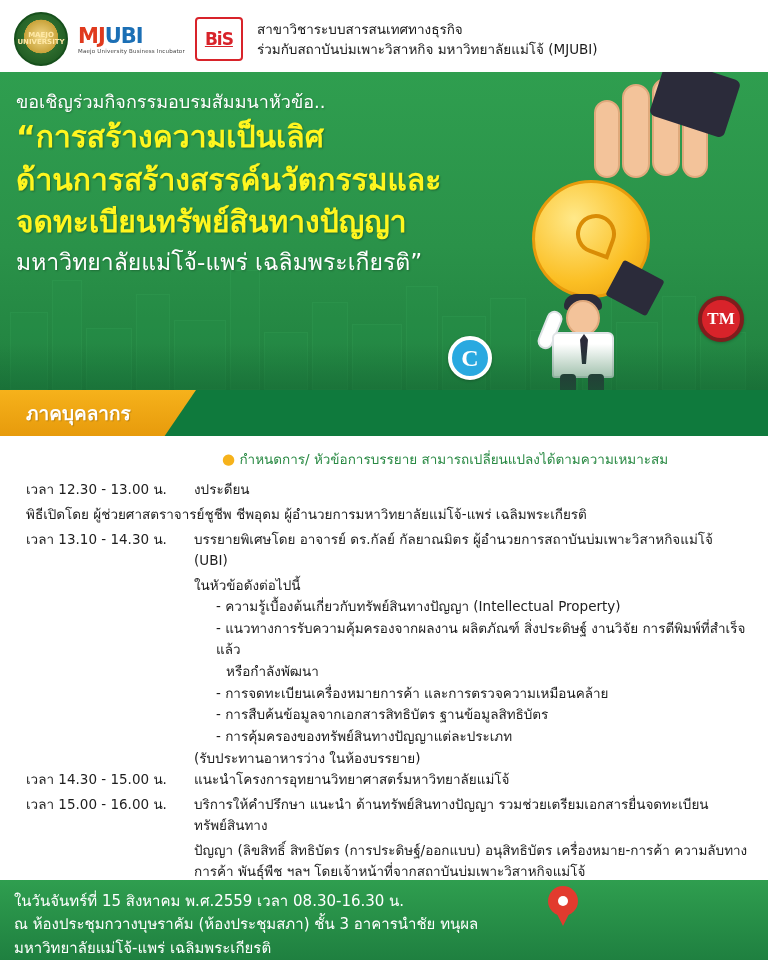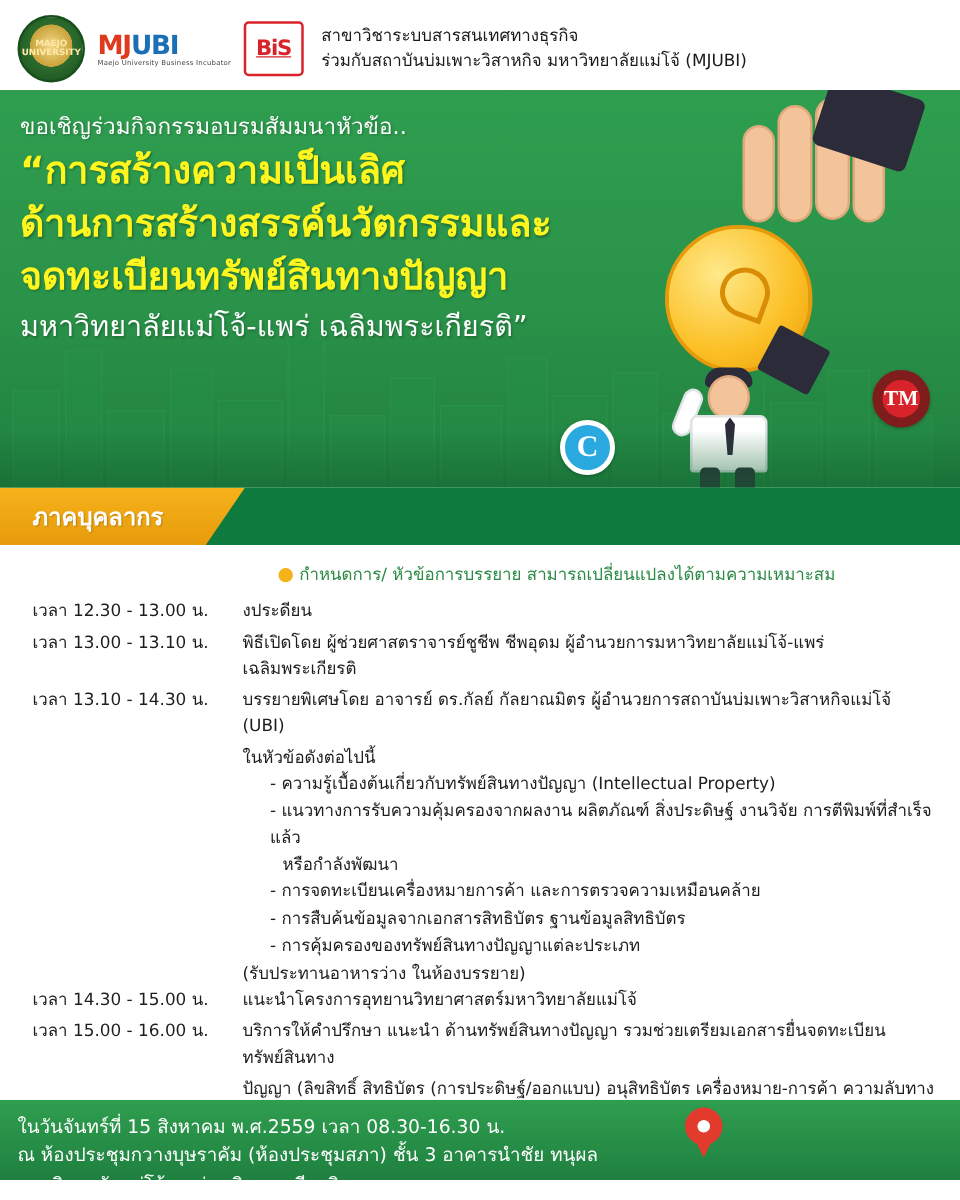--- a/index.html
+++ b/index.html
@@ -144,21 +144,21 @@
     font-weight: bold; font-family: "Liberation Serif", serif;
   }
   .badge-c {
     left: 448px; top: 336px; width: 44px; height: 44px;
     background: #29a9e0; color: #ffffff; font-size: 24px;
     border: 4px solid #ffffff; box-shadow: 0 1px 3px rgba(0,0,0,.25);
   }
   .badge-tm {
     left: 698px; top: 296px; width: 46px; height: 46px;
     background: #d8232a; color: #ffffff; font-size: 17px;
-    border: 8px solid #7f1d1d; box-shadow: 0 1px 3px rgba(0,0,0,.25); text-align: center;
+    border: 4px solid #7f1d1d; box-shadow: 0 1px 3px rgba(0,0,0,.25); text-align: center;
   }
 
   
   .band {
     position: relative;
     height: 46px;
     background: #0f7a3d;
   }
   .band-tab {
     position: absolute; left: 0; top: 0;
@@ -190,21 +190,21 @@
   .desc { flex: 1; }
   .sub {
     margin-left: 190px; margin-bottom: 3px;
   }
   .tight { margin-bottom: 1px; }
   .paren { margin-left: 168px; }
 
   
   .footer {
     position: relative;
-    height: 64px;
+    height: 80px;
     background: linear-gradient(180deg,#2f9e4f 0%, #1f8040 100%);
     color: #ffffff;
     padding: 10px 18px 5px 14px;
     font-size: 15px; line-height: 1.55;
   }
   .pin {
     position: absolute; left: 548px; top: 6px;
     width: 30px; height: 40px;
   }
   .pin-head {
@@ -304,21 +304,20 @@
     <div class="note">
       <span class="dot">●</span>
       <span>กำหนดการ/ หัวข้อการบรรยาย สามารถเปลี่ยนแปลงได้ตามความเหมาะสม</span>
     </div>
 
     <div class="row">
       <div class="time">เวลา 12.30 - 13.00 น.</div>
       <div class="desc">งประดียน</div>
     </div>
     <div class="row">
-      <div class="time">เวลา 13.00 - 13.10 น.</div>
       <div class="desc">พิธีเปิดโดย ผู้ช่วยศาสตราจารย์ชูชีพ ชีพอุดม ผู้อำนวยการมหาวิทยาลัยแม่โจ้-แพร่ เฉลิมพระเกียรติ</div>
     </div>
     <div class="row">
       <div class="time">เวลา 13.10 - 14.30 น.</div>
       <div class="desc">บรรยายพิเศษโดย อาจารย์ ดร.กัลย์ กัลยาณมิตร ผู้อำนวยการสถาบันบ่มเพาะวิสาหกิจแม่โจ้ (UBI)</div>
     </div>
 
     <div class="paren">ในหัวข้อดังต่อไปนี้</div>
 
     <div class="sub tight">- ความรู้เบื้องต้นเกี่ยวกับทรัพย์สินทางปัญญา (Intellectual Property)</div>

